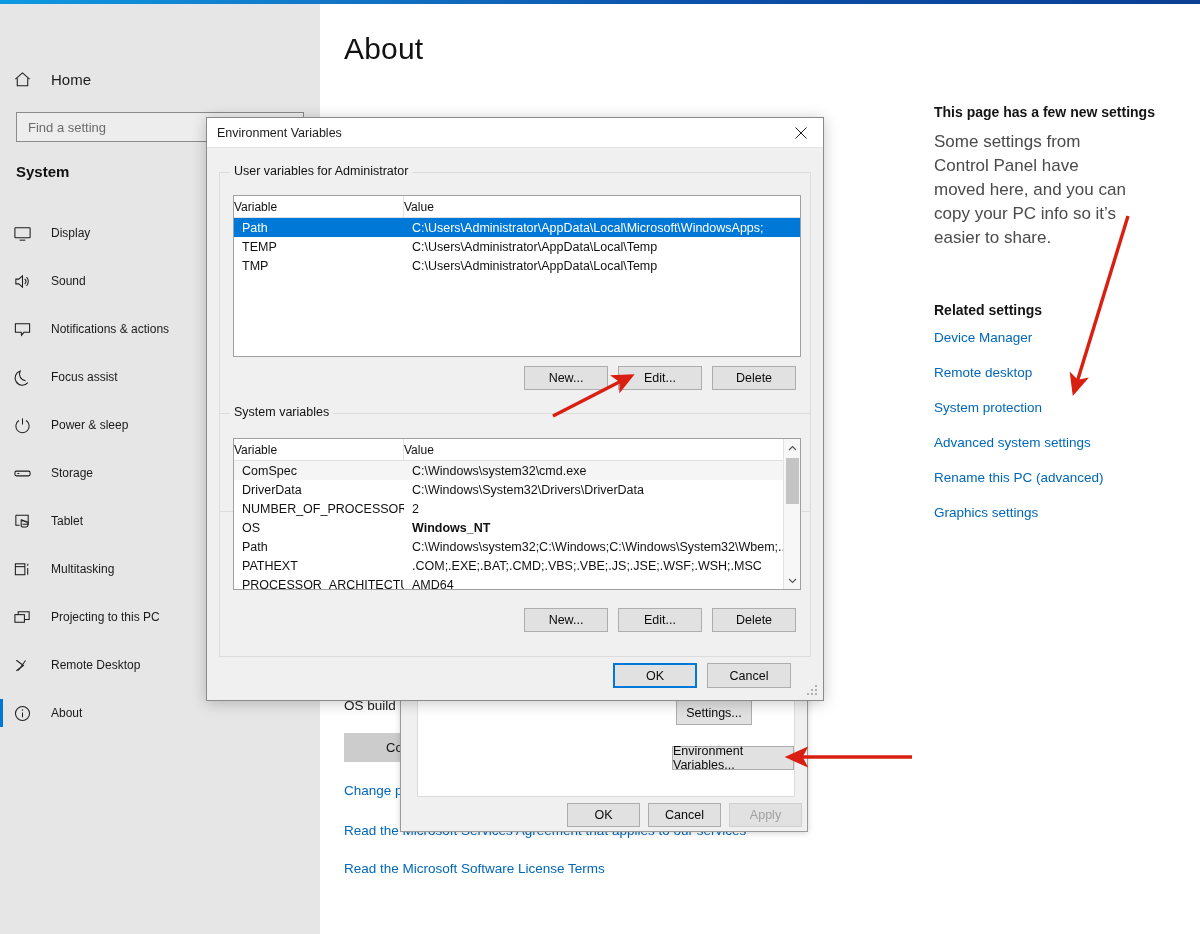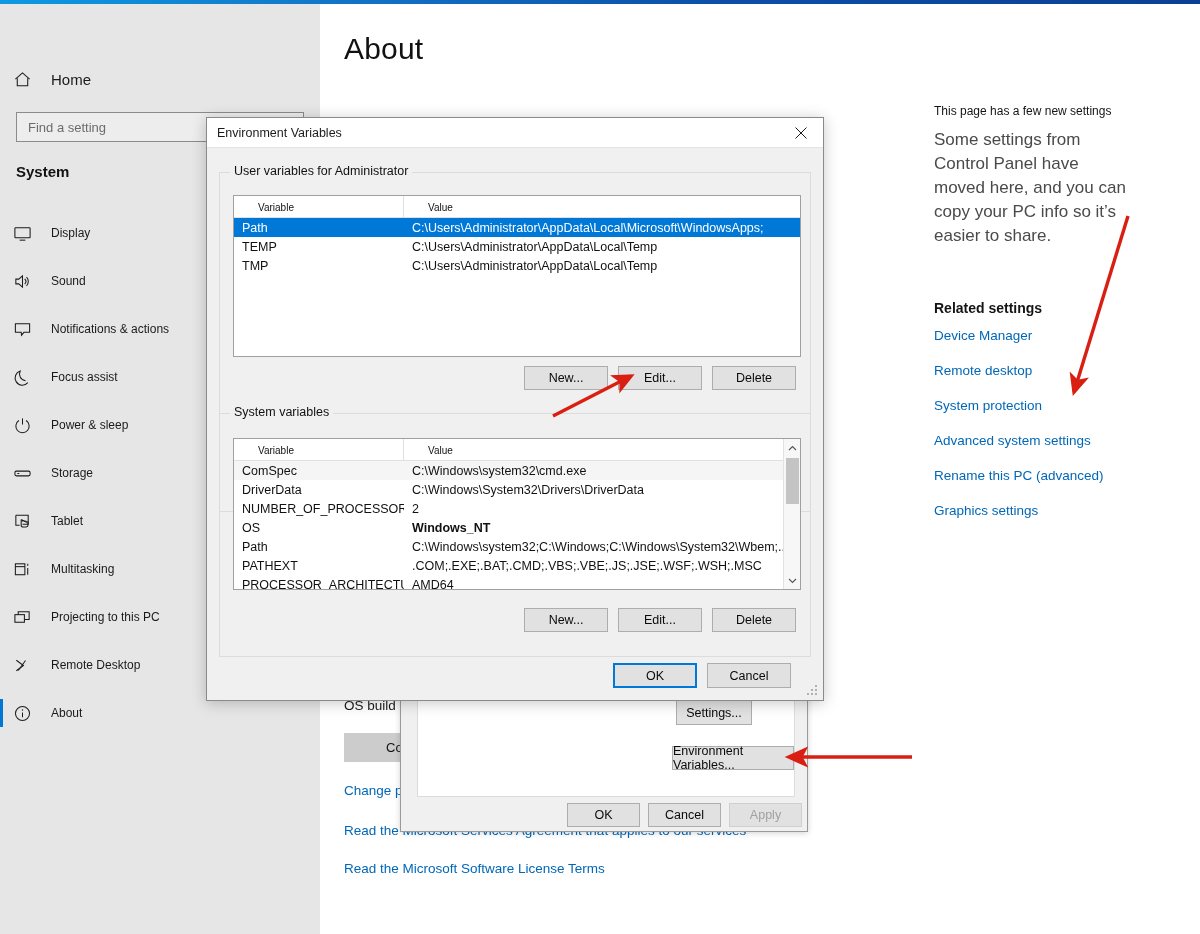--- a/index.html
+++ b/index.html
@@ -83,21 +83,21 @@
 
   
   .main { position: absolute; left: 320px; top: 0; width: 880px; height: 930px; background: #fff; }
   .page-title {
     position: absolute; left: 24px; top: 28px;
     font-size: 30px; font-weight: 300; color: #111; letter-spacing: .2px;
   }
 
   
   .info-col { position: absolute; left: 614px; top: 100px; width: 250px; }
-  .info-head { font-size: 12px; color: #141414; font-weight: 400; margin-bottom: 10px; }
+  .info-head { font-size: 14px; color: #141414; font-weight: 700; margin-bottom: 10px; }
   .info-para { font-size: 17px; color: #4a4a4a; line-height: 24px; width: 195px; }
   .related-head { font-size: 14px; color: #141414; font-weight: 600; margin-top: 52px; margin-bottom: 12px; }
   .rel-link {
     display: block; font-size: 13.5px; color: #0067b8; margin-bottom: 20px;
     text-decoration: none; cursor: pointer; white-space: nowrap;
   }
 
   
   .bg-text { position: absolute; font-size: 13.5px; color: #1a1a1a; white-space: nowrap; }
   .bg-link { position: absolute; font-size: 13.5px; color: #0067b8; white-space: nowrap; cursor: pointer; }
@@ -157,21 +157,21 @@
   }
 
   .lv {
     position: absolute; background: #ffffff; border: 1px solid #a0a0a0;
     overflow: hidden;
   }
   .lv-head {
     display: flex; height: 22px; background: #ffffff; border-bottom: 1px solid #e0e0e0;
   }
   .lv-head .c {
-    font-size: 10px; color: #111; display: flex; align-items: center; padding-left: 24px;
+    font-size: 12px; color: #111; display: flex; align-items: center; padding-left: 0;
     border-right: 1px solid #e0e0e0; height: 22px;
   }
   .lv-row { display: flex; height: 19px; align-items: center; }
   .lv-row .c {
     font-size: 12.5px; color: #111; padding-left: 8px; overflow: hidden;
     white-space: nowrap; text-overflow: clip;
   }
   .lv-row.sel { background: #0078d7; }
   .lv-row.sel .c { color: #ffffff; }
   .lv-row.alt { background: #f5f5f5; }

